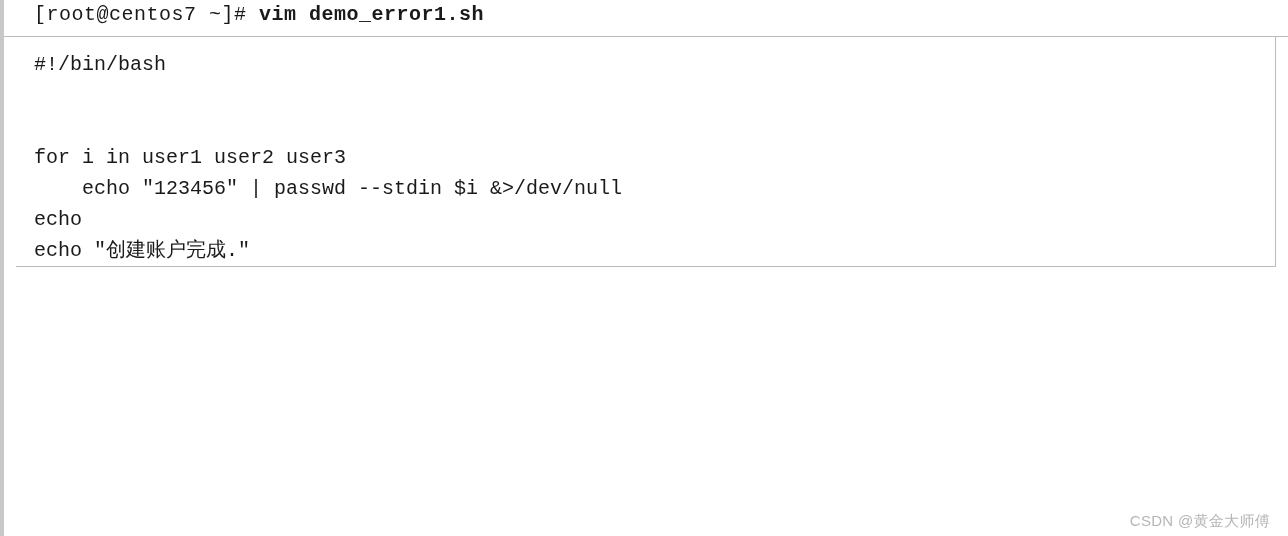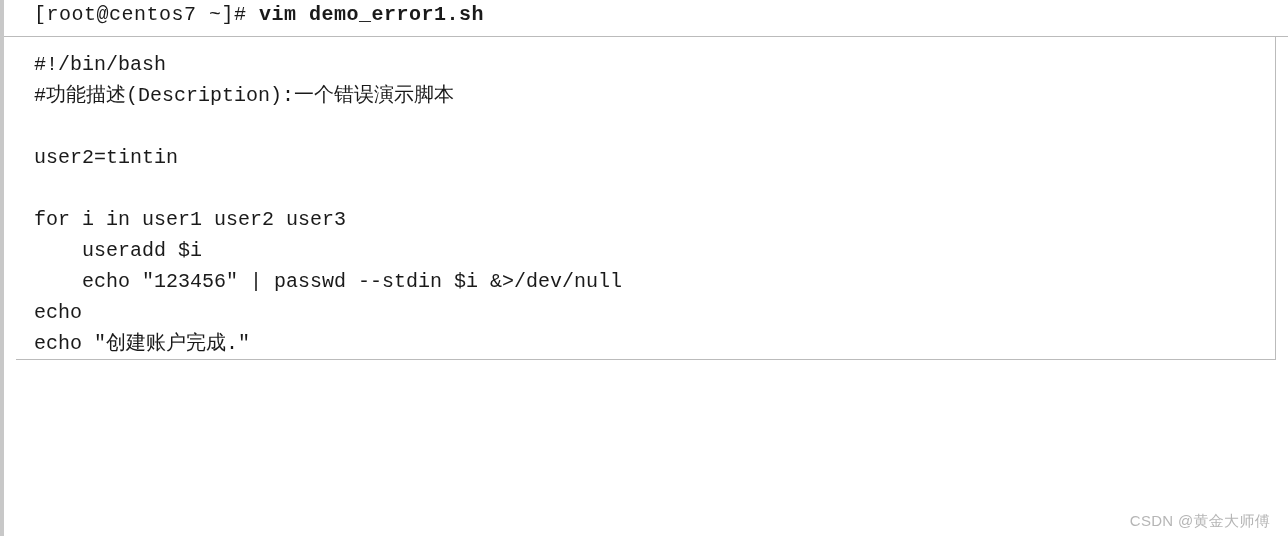--- a/index.html
+++ b/index.html
@@ -68,24 +68,21 @@
   </style>
 </head>
 <body>
 
 <div class="outer-container">
   <div class="command-line">
     <span class="prompt">[root@centos7 ~]# </span><span class="cmd">vim demo_error1.sh</span>
   </div>
   <div class="code-box">
     <div class="code-line">#!/bin/bash</div>
-    <div class="code-line">#功能描述(Description):一个错误演示脚本</div>
     <div class="blank-line"></div>
-    <div class="code-line">user2=tintin</div>
     <div class="blank-line"></div>
     <div class="code-line">for i in user1 user2 user3</div>
-    <div class="code-line">    useradd $i</div>
     <div class="code-line">    echo "123456" | passwd --stdin $i &amp;&gt;/dev/null</div>
     <div class="code-line">echo</div>
     <div class="code-line">echo "创建账户完成."</div>
   </div>
   <div class="watermark">CSDN @黄金大师傅</div>
 </div>
 
 </body></html>

